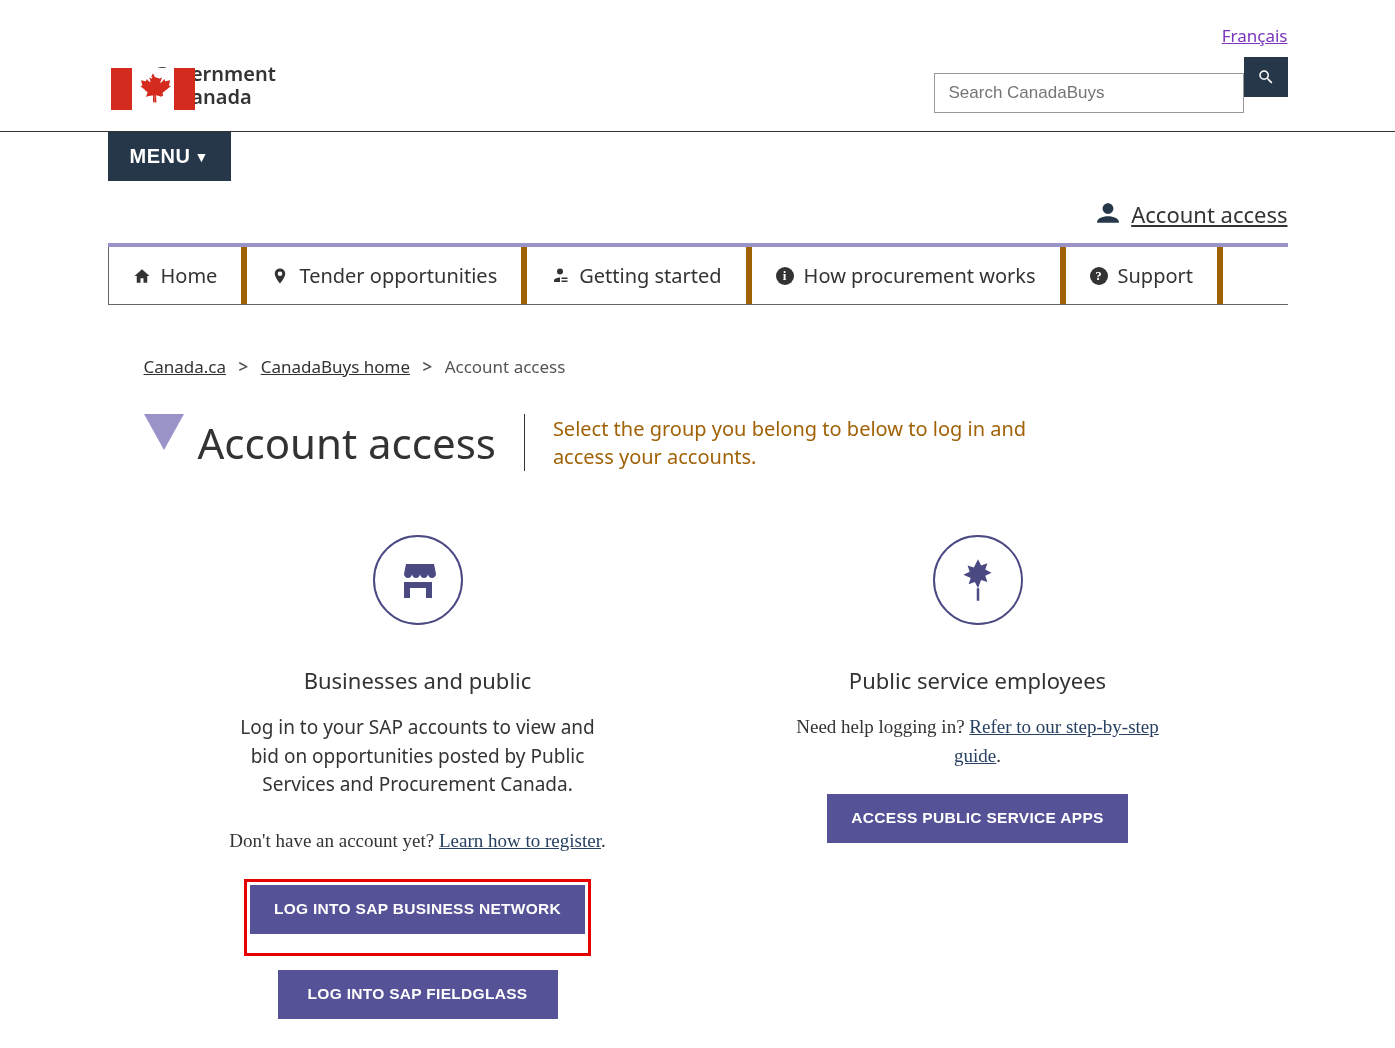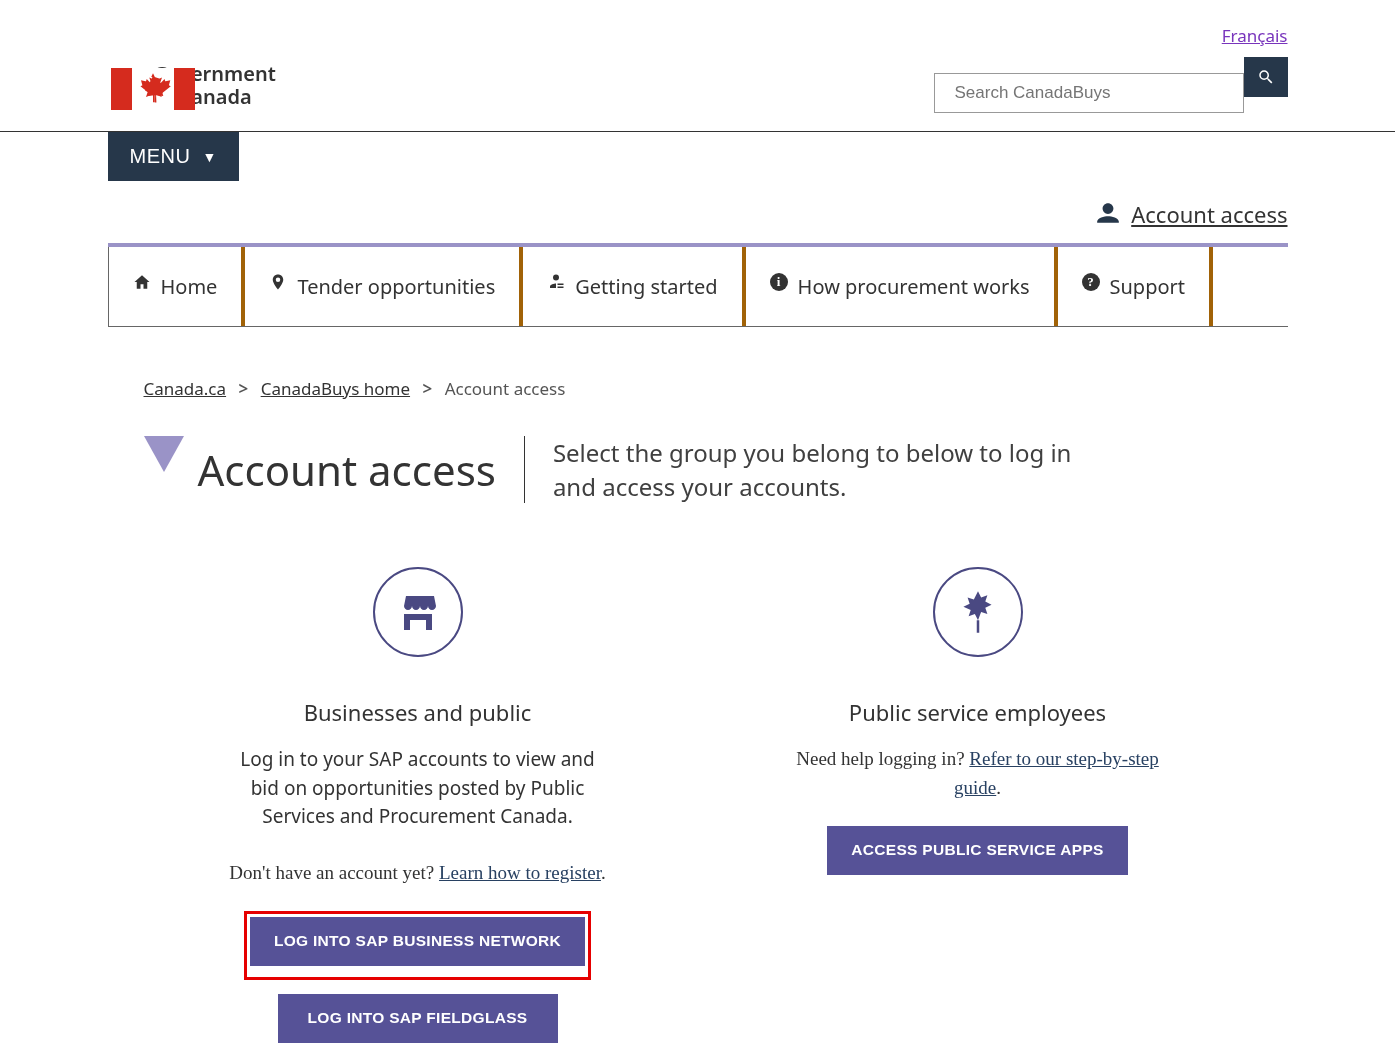--- a/index.html
+++ b/index.html
@@ -12,68 +12,68 @@
   .lang-bar { text-align: right; padding: 24px 0 4px 0; }
   .lang-link { color: #7834bc; font-size: 17px; }
 
   
   .header-row { display: flex; justify-content: space-between; align-items: center; padding: 6px 0 18px 0; }
   .goc-logo { display: flex; align-items: center; gap: 12px; }
   .flag { width: 34px; height: 34px; display:inline-block; position:relative; }
   .logo-text { display: flex; gap: 26px; }
   .logo-col { display: flex; flex-direction: column; font-weight: 600; font-size: 20px; line-height: 1.15; }
   .search-wrap { display: flex; align-items:stretch; }
-  .search-input { border: 1px solid #999; padding: 0 20px; font-size: 17px; width: 310px; height: 40px; margin-top: 16px; }
+  .search-input { border: 1px solid #999; padding: 0 14px; font-size: 17px; width: 310px; height: 40px; margin-top: 16px; }
   .search-btn { width: 44px; height: 40px; background: #26374a; color: #fff; border:none; display:flex; align-items:center; justify-content:center; cursor:pointer; }
 
   .hr-dark { border: none; border-top: 1px solid #333; width: 100%; }
 
   
   .menu-row { padding: 0; }
-  .menu-btn { background: #26374a; color:#fff; border:none; padding: 13px 22px; font-size: 20px; font-weight: 400; letter-spacing: 0.5px; display:flex; align-items:center; gap:12px; cursor:pointer; }
+  .menu-btn { background: #26374a; color:#fff; border:none; padding: 13px 22px; font-size: 20px; font-weight: 700; letter-spacing: 0.5px; display:flex; align-items:center; gap:4px; cursor:pointer; }
   .chev { font-size: 14px; }
 
   
   .aa-link-row { text-align: right; padding: 18px 0 14px 0; display:flex; justify-content:flex-end; align-items:center; gap:10px; }
   .aa-link { color: #333; font-size: 22px; }
   .user-icon-svg { width:26px; height:26px; fill:#26374a; }
 
   
   .tabs { border-top: 4px solid #9a93c7; border-bottom: 1px solid #666; display:flex; }
-  .tab { border-right: 4px solid #a16207; border-left: 1px solid #666; padding: 26px 24px; font-size: 20px; display:flex; gap:10px; cursor:pointer; color:#333; }
+  .tab { border-right: 6px solid #a16207; border-left: 1px solid #666; padding: 15px 24px; font-size: 20px; display:flex; align-items:center; gap:10px; cursor:pointer; color:#333; }
   .tab + .tab { border-left:none; }
   .tab-icon { width:18px; height:18px; fill:#333; flex:none; }
   .tab svg { display:block; }
   .tab .bullet { width:18px; height:18px; border-radius:50%; background:#333; color:#fff; display:flex; align-items:center; justify-content:center; font-size:13px; font-weight:700; font-family: Georgia, serif; }
 
   
   .crumbs { padding: 50px 0 0 36px; font-size: 17px; color:#555; }
   .crumbs a { color: #333; }
   .crumbs .sep { margin: 0 8px; font-weight:600; }
   .crumb-current { color:#555; }
 
   
   .title-block { display:flex; align-items:stretch; gap: 28px; padding: 36px 0 0 36px; }
   .title-wedge { width:0; height:0; border-left: 20px solid transparent; border-right: 20px solid transparent; border-top: 36px solid #9a93c7; align-self:flex-start; }
   .page-title { font-size: 42px; color:#333; font-weight:400; }
   .title-left { display:flex; align-items:center; gap:14px; padding-right:28px; border-right: 1px solid #333; }
-  .title-desc { font-size: 24px; color:#404040; max-width: 520px; align-self:center; line-height:1.4; }
+  .title-desc { font-size: 20px; color:#a16207; max-width: 520px; align-self:center; line-height:1.4; }
 
   
   .cards { display:flex; gap: 160px; justify-content:center; padding: 64px 60px 40px 60px; }
   .card { width: 400px; text-align:center; }
   .ring { width: 90px; height: 90px; border: 2px solid #4a4982; border-radius: 50%; margin: 0 auto 40px auto; display:flex; align-items:center; justify-content:center; }
   .ring svg { fill: #4a4982; }
   .card-title { font-size: 22px; color:#333; font-weight:400; margin-bottom: 18px; }
   .card-desc { font-size: 19px; color:#333; line-height:1.5; margin-bottom: 28px; padding: 0 10px; }
   .card-help { font-size: 19px; color:#333; line-height:1.5; margin-bottom: 24px; font-family: Liberation Serif, serif; }
   .card-help a { color: #284162; }
   .cta { display:inline-block; background:#565297; color:#fff; border:none; padding: 14px 24px; font-size: 15.5px; font-weight:600; letter-spacing:0.3px; margin-bottom: 14px; cursor:pointer; min-width:280px; line-height:1.35; }
   .highlight-box { border: 3px solid #e60000; padding: 3px; display:inline-block; margin-bottom:14px; }
-  .highlight-box .cta { margin-bottom:8px; }
+  .highlight-box .cta { margin-bottom:16px; }
 
 </style>
 </head>
 <body>
 
 <div class="wrapper">
   <div class="lang-bar">
     <a class="lang-link">Français</a>
   </div>
 

